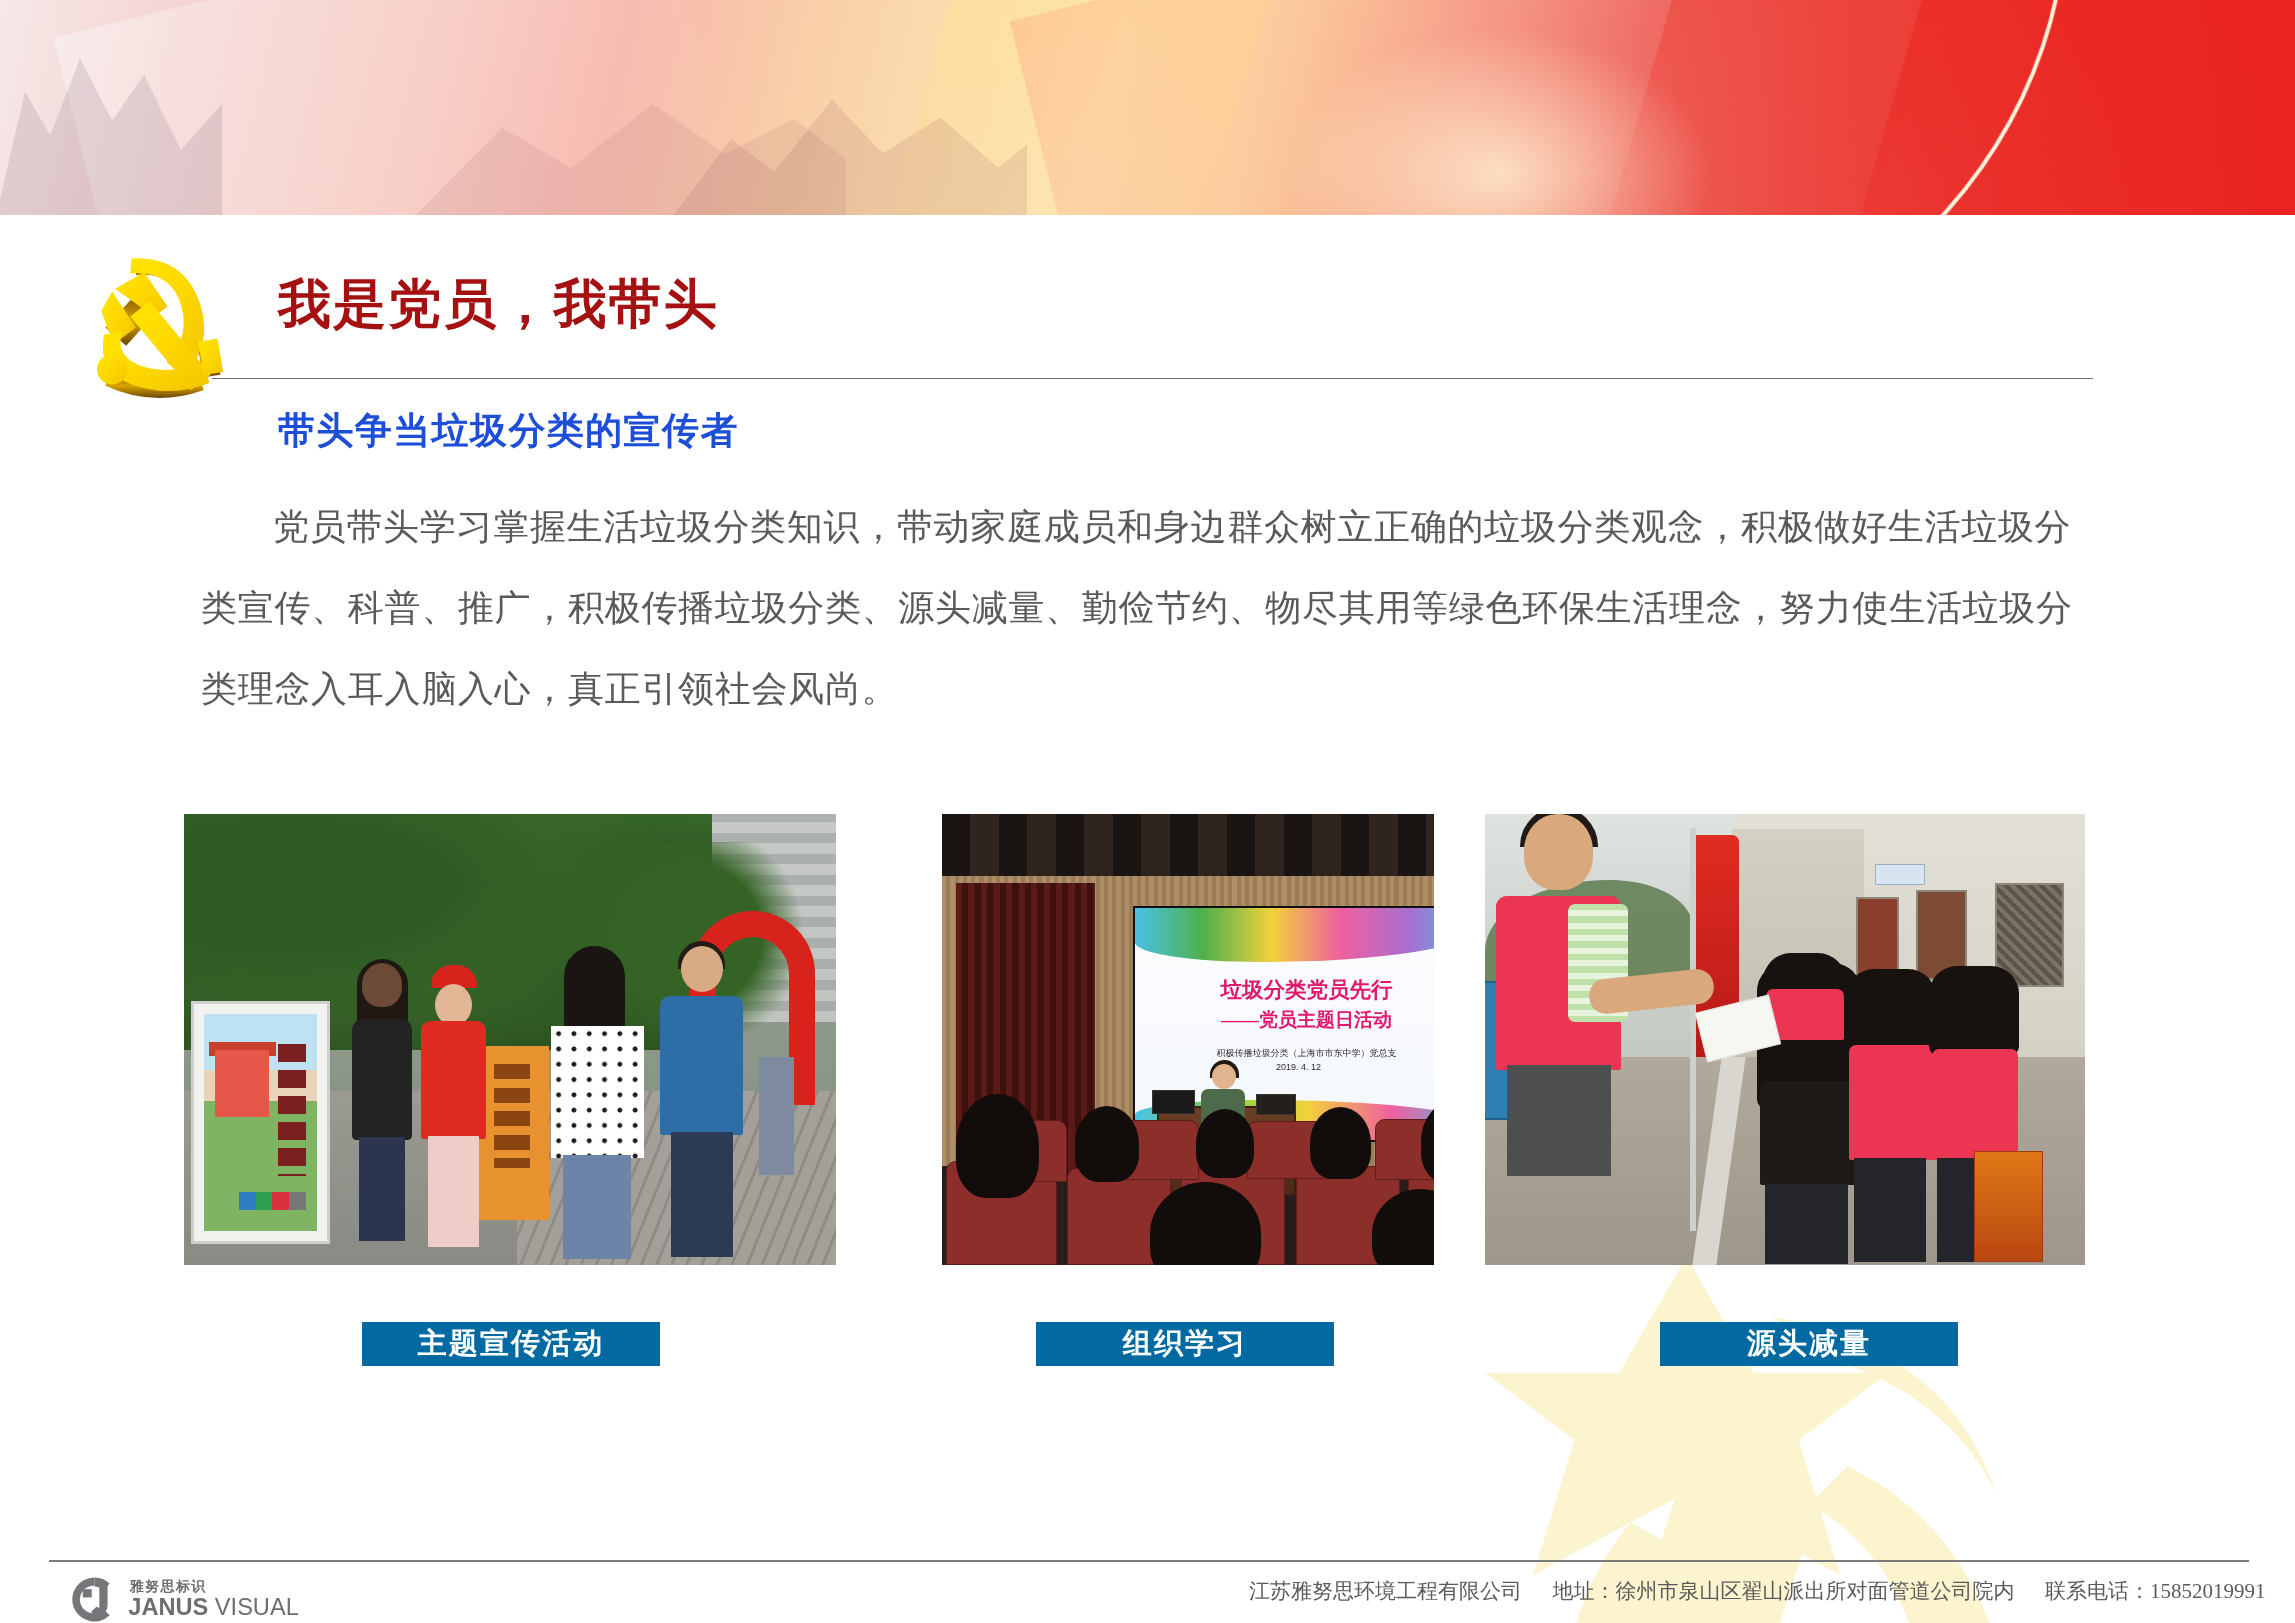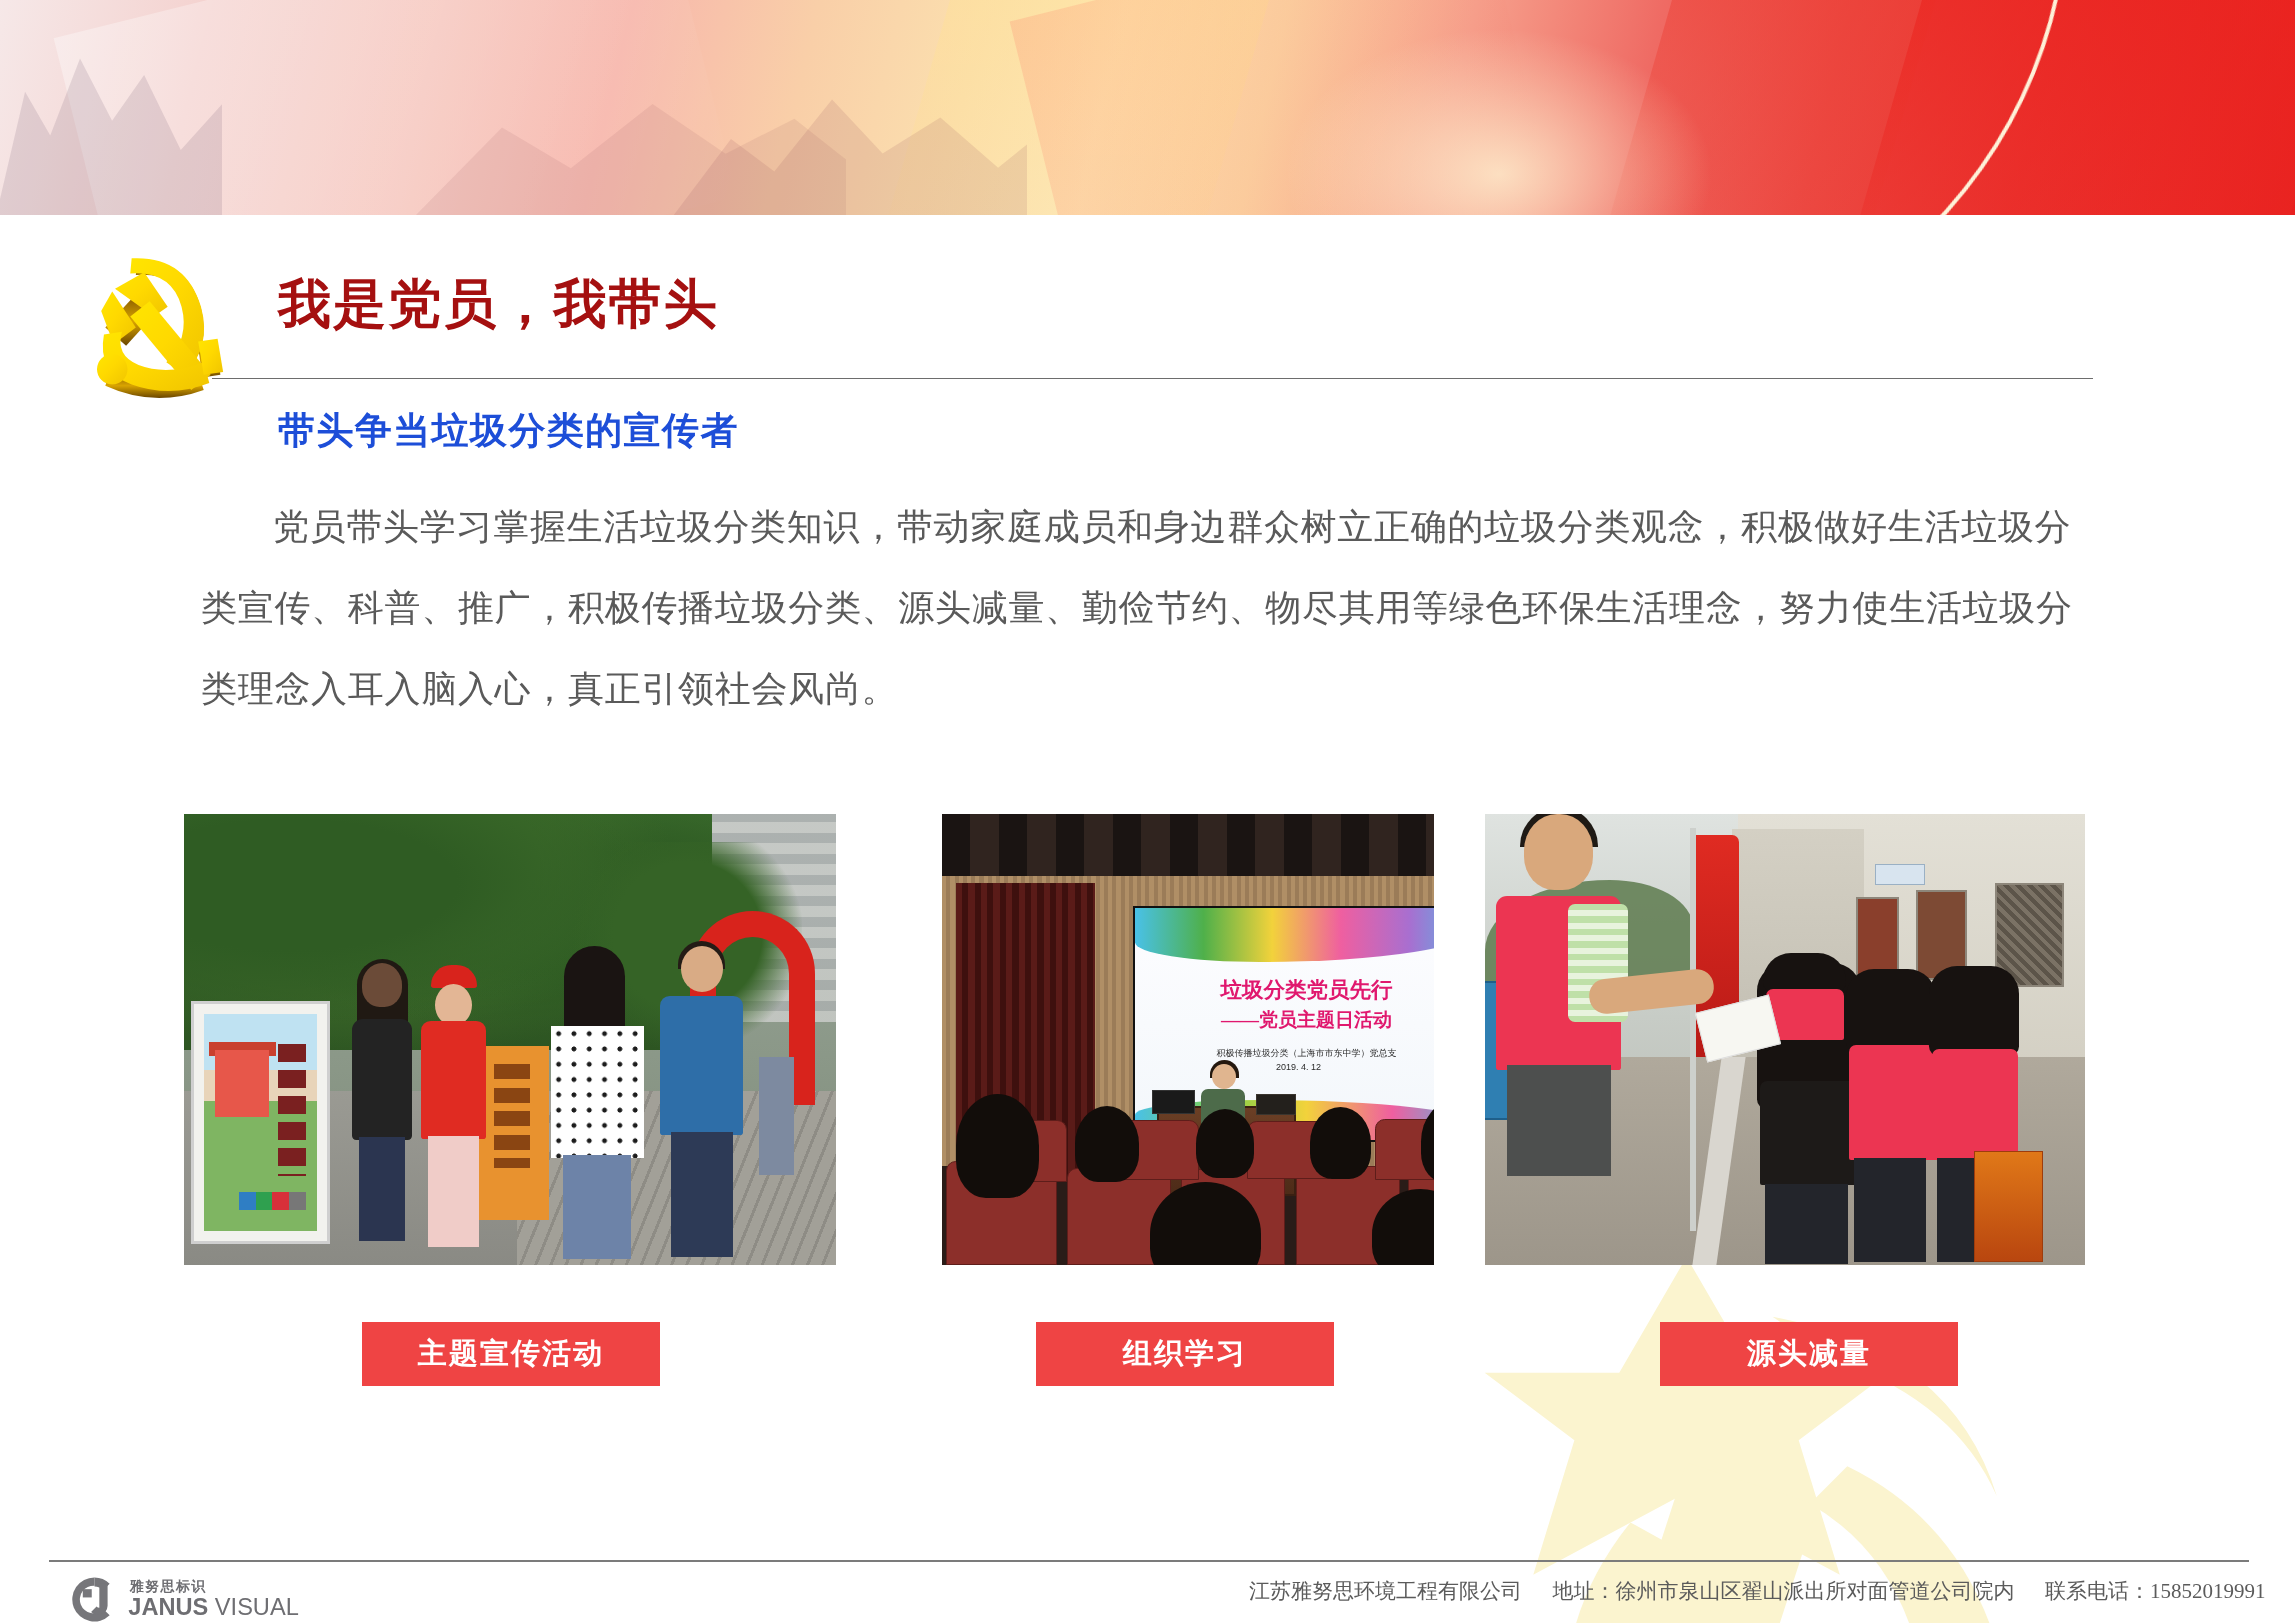--- a/index.html
+++ b/index.html
@@ -289,22 +289,22 @@
     background:#f7f7f2; transform:rotate(-14deg); border:0.7px solid #ddd;}
   .ph3-s{ position:absolute; bottom:4.2px; }
   .ph3-s .hair{ position:absolute; left:0; top:0; width:100%; background:#171210; border-radius:28px 28px 9.7px 9.7px;}
   .ph3-s .vest{ position:absolute; left:2.8px; background:#ec3552; border-radius:7px 7px 2.1px 2.1px;}
   .ph3-s .lg{ position:absolute; left:8.3px; background:#23252b;}
   .ph3-bag{ position:absolute; right:42px; bottom:2.8px; width:69px; height:111px;
     background:linear-gradient(180deg,#e07818,#b9460f); border:1.4px solid #9e3c0c;}
 
   
   .caption{
-    position:absolute; top:1322px; height:64px;
-    background:#ef4444; color:#ffffff;
+    position:absolute; top:1322px; height:44px;
+    background:#0369a1; color:#ffffff;
     font-family:"Liberation Serif", serif; font-weight:bold;
     font-size:29px; letter-spacing:2.1px;
     display:flex; align-items:center; justify-content:center;
   }
   .c1{ left:362px;  width:298px; }
   .c2{ left:1036px; width:298px; }
   .c3{ left:1660px; width:298px; }
 
   
   .footer-rule{

